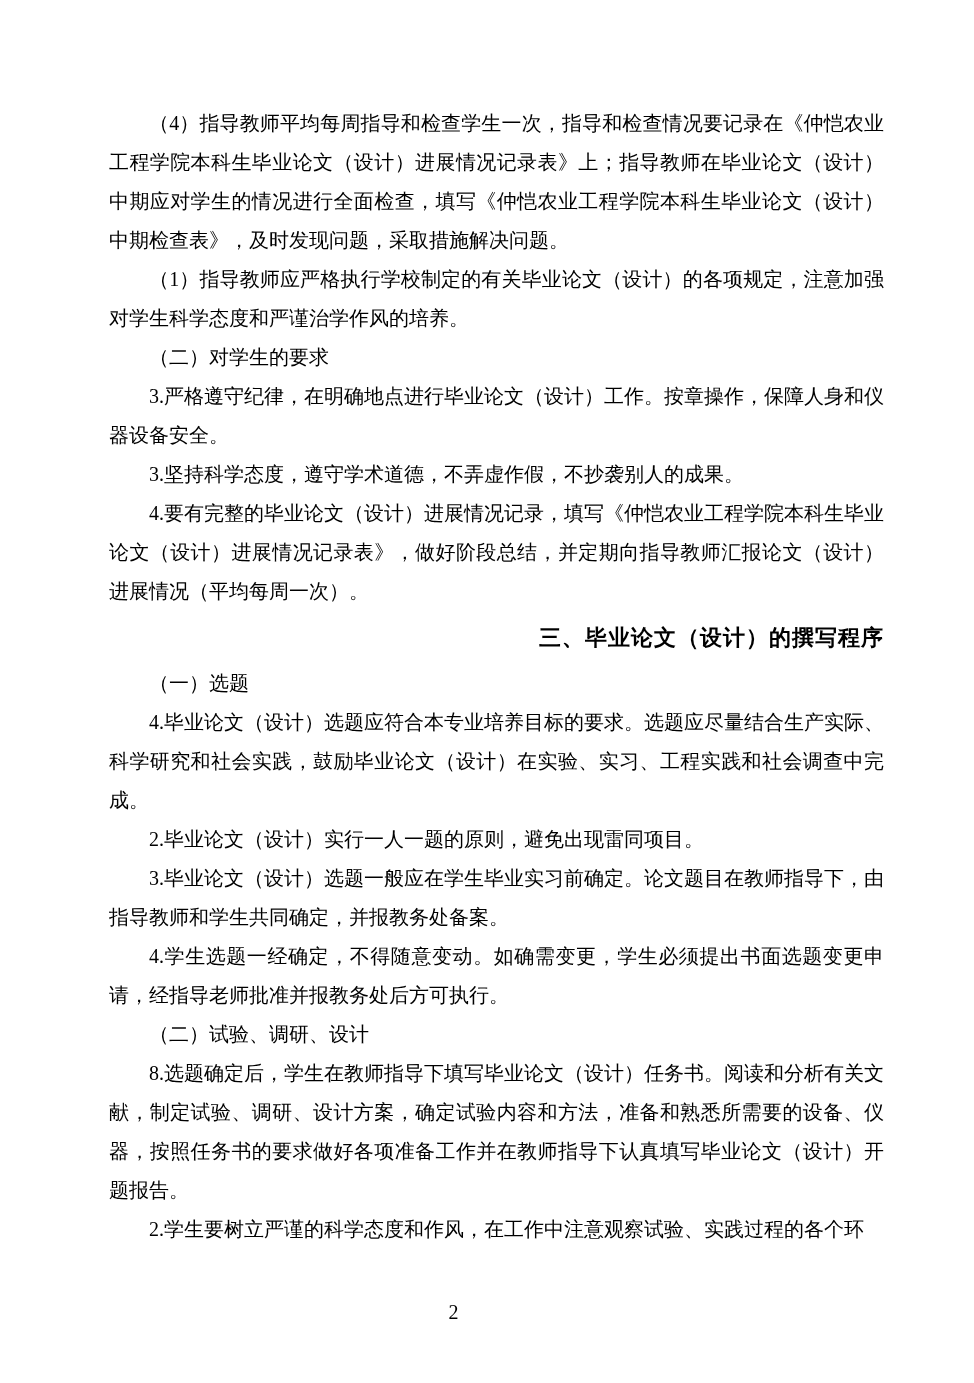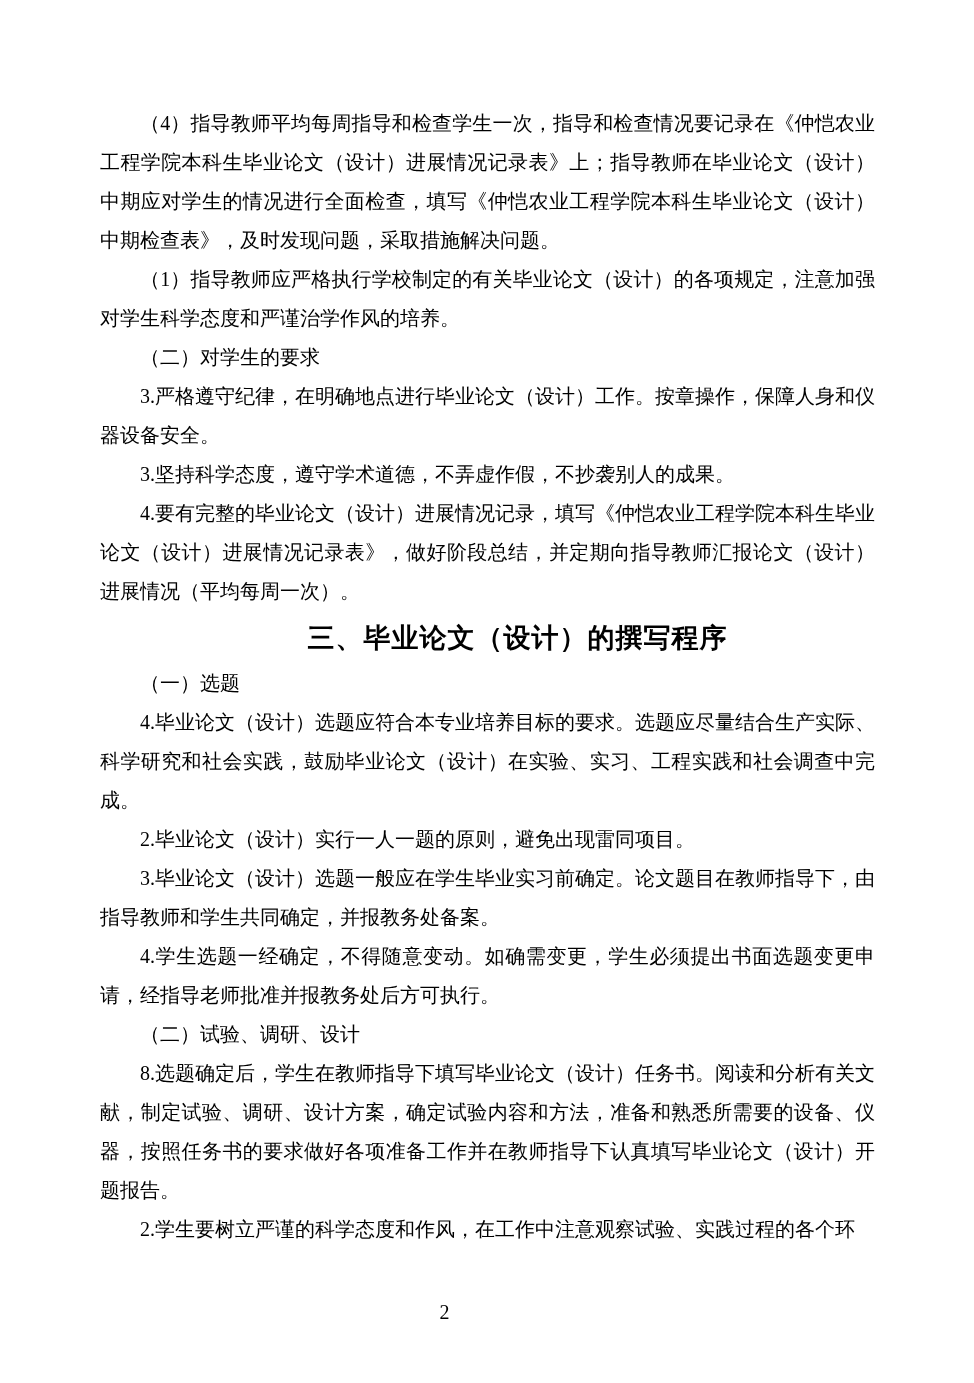--- a/index.html
+++ b/index.html
@@ -6,45 +6,46 @@
     margin: 0;
     padding: 0;
     background: #ffffff;
   }
   .page {
     position: relative;
     width: 889px;
     height: 1383px;
     background: #ffffff;
     overflow: hidden;
+    margin-left: 9px;
   }
   .content {
     position: absolute;
     left: 100px;
     top: 104px;
     width: 775px;
     color: #000000;
     font-family: "Liberation Serif", "DejaVu Serif", serif;
     font-size: 20px;
     line-height: 39px;
     text-align: justify;
   }
   .content p {
     margin: 0;
     padding: 0;
     text-indent: 2em;
   }
   .content p.heading {
     font-family: "Liberation Sans", "DejaVu Sans", sans-serif;
     font-weight: 700;
-    font-size: 27px;
+    font-size: 22px;
     line-height: 40px;
     margin: 7px 0 6px 0;
     text-indent: 60px;
-    text-align: center;
+    text-align: right;
     letter-spacing: 1px;
   }
   .page-number {
     position: absolute;
     top: 1300px;
     left: 0;
     width: 100%;
     text-align: center;
     color: #000000;
     font-family: "Liberation Serif", "DejaVu Serif", serif;

